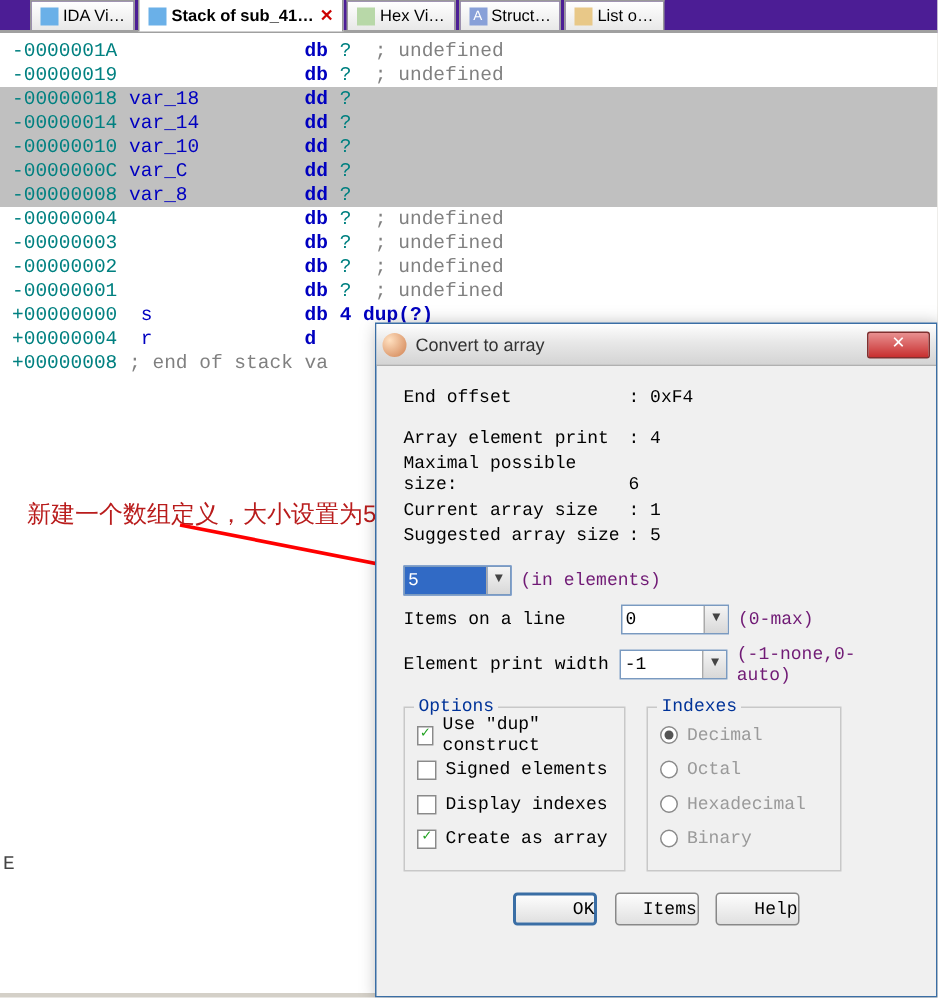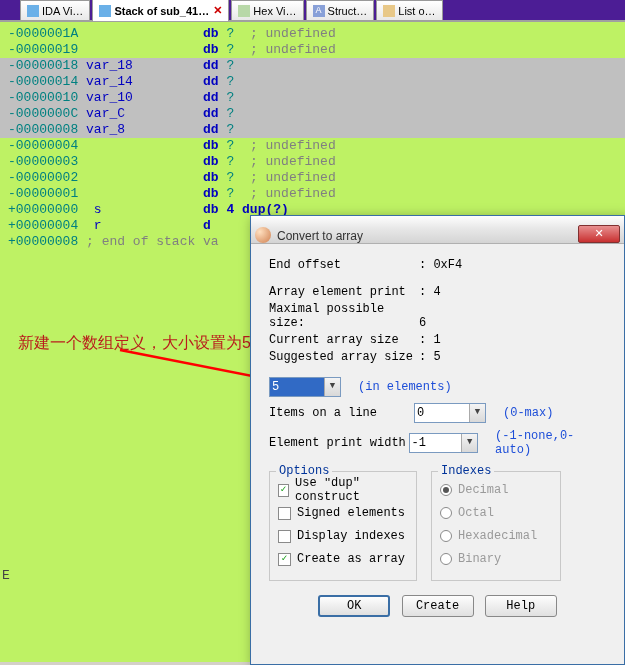--- a/index.html
+++ b/index.html
@@ -2,55 +2,55 @@
 <html><head>
 <meta charset="utf-8">
 <style>
 *{box-sizing:border-box;margin:0;padding:0}
 body{font-family:"SimSun","Courier New",monospace;font-size:12px;background:#d4d0c8;width:625px;height:665px;position:relative;overflow:hidden}
 .tabs-bar{background:#4c1d95;border-bottom:2px solid #a0a0a0;height:22px;display:flex;align-items:center;padding-left:20px}
 .tab{display:flex;align-items:center;padding:2px 6px;border:1px solid #999;border-bottom:none;background:linear-gradient(#fff,#e8e8e8);margin-right:2px;height:20px;font-family:Tahoma,sans-serif;font-size:11px;cursor:pointer}
 .tab.active{background:#fff;height:22px;font-weight:bold}
 .tab-icon{width:12px;height:12px;margin-right:3px;display:inline-block}
 .tab-close{color:#c00;margin-left:4px;font-weight:bold}
-.code-area{background:#bef264;font-family:"Courier New",monospace;font-size:13px;padding:4px 0; white-space:pre;line-height:16px;height:640px;overflow:hidden;position:relative}
+.code-area{background:#ffffff;font-family:"Courier New",monospace;font-size:13px;padding:4px 0; white-space:pre;line-height:16px;height:640px;overflow:hidden;position:relative}
 .line{padding:0 8px}
 .line.hl{background:#c0c0c0}
 .addr{color:#008080}
 .var{color:#0000c0}
 .inst{color:#0000c0;font-weight:bold}
 .op{color:#008080}
 .cmt{color:#808080}
 .annot{position:absolute;left:18px;top:333px;color:#b91c1c;font-family:"SimSun",sans-serif;font-size:16px;white-space:nowrap;z-index:5}
 .dialog{position:absolute;left:250px;top:215px;width:375px;height:450px;background:#f0f0f0;border:1px solid #3a6ea5;box-shadow:3px 3px 12px rgba(0,0,0,0.4);font-family:Tahoma,"SimSun",sans-serif;font-size:12px;z-index:10}
-.titlebar{height:28px;background:linear-gradient(#fefefe,#e8e8e8 45%,#d4d4d4);border-bottom:1px solid #b0b0b0;display:flex;align-items:flex-end;padding:0 4px}
+.titlebar{height:28px;background:linear-gradient(#fefefe,#e8e8e8 45%,#d4d4d4);border-bottom:1px solid #b0b0b0;display:flex;align-items:center;padding:0 4px}
 .titlebar-icon{width:16px;height:16px;border-radius:50%;background:radial-gradient(circle at 30% 30%,#ffe0c0,#d08050);margin-right:6px}
 .titlebar-text{flex:1;color:#333}
 .close-btn{width:42px;height:18px;background:linear-gradient(#e89090,#c83030);border:1px solid #803030;border-radius:2px;color:#fff;text-align:center;line-height:14px;font-size:11px;cursor:pointer}
 .dlg-body{padding:14px 18px;font-family:"SimSun","Courier New",monospace}
 .info-row{margin-bottom:3px}
 .info-label{display:inline-block;width:150px}
 .sec-gap{height:10px}
 .field-row{display:flex;align-items:center;margin-bottom:6px}
 .field-lbl{width:145px}
 .combo{width:72px;height:20px;border:1px solid #7a9ac0;background:#fff;display:flex;align-items:center;padding:0 2px;position:relative}
 .combo.sel{background:#316ac5;color:#fff}
 .combo-arrow{position:absolute;right:0;top:0;width:16px;height:18px;background:linear-gradient(#f4f4f4,#d8d8d8);border-left:1px solid #aaa;text-align:center;line-height:16px;font-size:9px;color:#444}
-.field-suffix{margin-left:17px;color:#1d4ed8}
+.field-suffix{margin-left:6px;color:#701a75}
 .groupbox{border:1px solid #c8c8c8;padding:10px 8px 6px;margin-top:8px;position:relative;display:inline-block;vertical-align:top}
 .groupbox-title{position:absolute;top:-8px;left:6px;background:#f0f0f0;padding:0 3px;color:#003399}
 .gb-options{width:148px}
 .gb-indexes{width:130px;margin-left:14px}
 .chk-row{display:flex;align-items:center;margin-bottom:7px;height:16px}
 .chk{width:13px;height:13px;border:1px solid #8a8a8a;background:#fff;margin-right:6px;text-align:center;line-height:10px;font-size:10px;color:#21a121}
 .rad{width:12px;height:12px;border:1px solid #8a8a8a;border-radius:50%;background:#fff;margin-right:6px;position:relative}
 .rad.on::after{content:"";position:absolute;left:2px;top:2px;width:6px;height:6px;border-radius:50%;background:#555}
 .disabled{color:#9a9a9a}
 .btn-row{text-align:center;margin-top:14px}
-.btn{display:inline-block;width:72px;height:22px;border:1px solid #888;background:linear-gradient(#fdfdfd,#e0e0e0);margin:0 2px;line-height:20px;text-align:center;cursor:pointer;border-radius:3px}
+.btn{display:inline-block;width:56px;height:22px;border:1px solid #888;background:linear-gradient(#fdfdfd,#e0e0e0);margin:0 2px;line-height:20px;text-align:right;cursor:pointer;border-radius:3px}
 .btn.default{border:2px solid #3a6ea5;line-height:18px}
 .arrow-svg{position:absolute;left:110px;top:330px;z-index:8;pointer-events:none}
 .side-letter{position:absolute;left:2px;top:568px;font-family:"Courier New";font-size:13px;color:#444}
 </style>
 </head>
 <body>
 
 <div class="tabs-bar">
   <div class="tab">
       <span class="tab-icon" style="background:#6ab0e8"></span>
@@ -165,17 +165,17 @@
           </div>
         <div class="chk-row">
             <div class="rad"></div>
             <span>Binary</span>
           </div>
       </div>
     </div>
 
     <div class="btn-row">
       <div class="btn default">OK</div>
-      <div class="btn">Create</div>
+      <div class="btn">Items</div>
       <div class="btn">Help</div>
     </div>
   </div>
 </div>
 
 </body></html>

